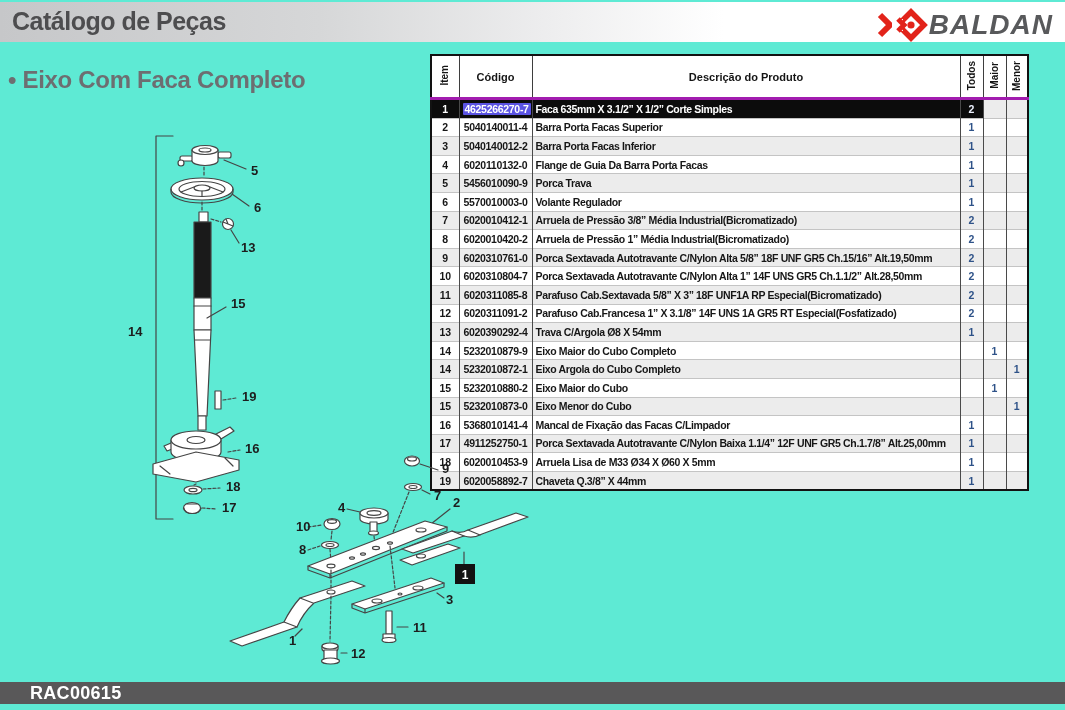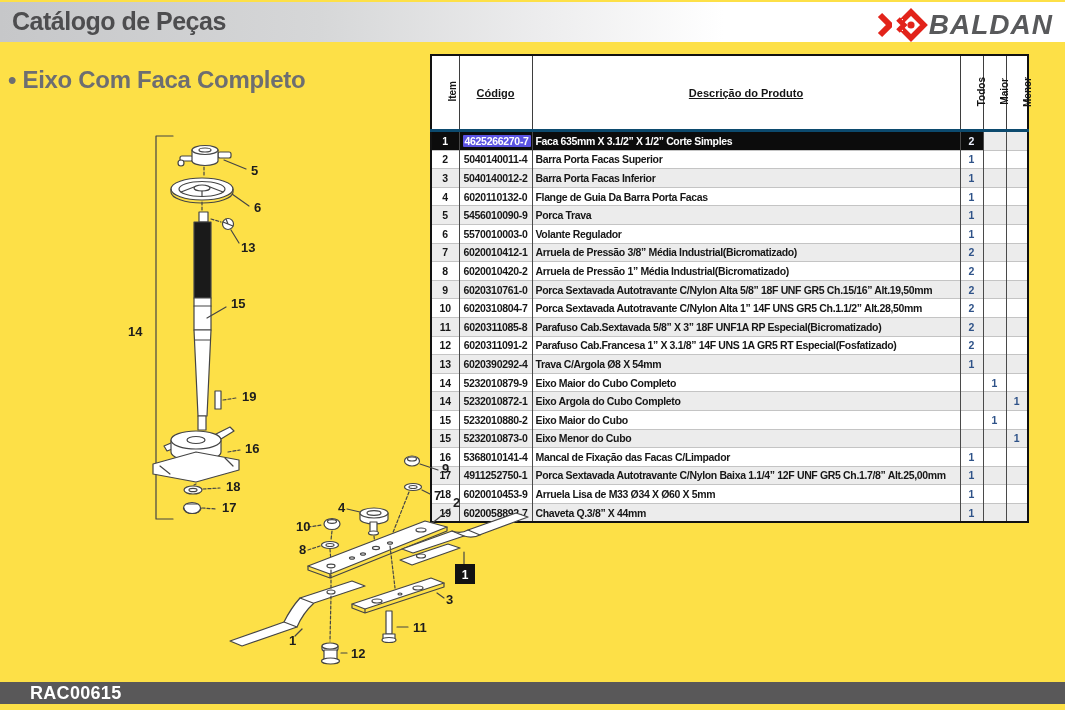--- a/index.html
+++ b/index.html
@@ -1,16 +1,16 @@
 <!DOCTYPE html>
 <html><head>
 <meta charset="utf-8">
 <style>
   html,body{margin:0;padding:0;background:#fff;}
-  #page{position:relative;width:1065px;height:710px;background:#fde047;overflow:hidden;
+  #page{position:relative;width:1065px;height:710px;background:#5eead4;overflow:hidden;
         font-family:"Liberation Sans",sans-serif;}
 
   
   .top-band{position:absolute;left:0;top:2px;width:1065px;height:40px;
     background:linear-gradient(90deg,#c6c7c9 0%,#d6d7d8 30%,#eeeeef 52%,#ffffff 68%);}
   .page-title{position:absolute;left:12px;top:7px;font-size:25px;font-weight:700;
     color:#4d4d4f;letter-spacing:-0.5px;}
   .subtitle{position:absolute;left:8px;top:66px;font-size:24px;font-weight:700;
     color:#6d6e71;letter-spacing:-0.3px;}
 
@@ -22,22 +22,22 @@
   .footer-bar{position:absolute;left:0;top:682px;width:1065px;height:22px;background:#595859;}
   .footer-code{position:absolute;left:30px;top:0;height:22px;line-height:22px;color:#fff;
     font-size:18px;font-weight:700;letter-spacing:0.3px;}
 
   
   .tbl-wrap{position:absolute;left:430px;top:54px;}
   table{border-collapse:collapse;table-layout:fixed;width:597px;background:#fff;
     border:2px solid #121212;}
   col.c-item{width:28px}col.c-codigo{width:73px}col.c-desc{width:428px}
   col.c-todos{width:23px}col.c-maior{width:23px}col.c-menor{width:22px}
-  thead th{border-left:1px solid #3e3e3e;border-bottom:3px solid #0c4a6e;background:#fff;
-    height:41px;padding:16px;font-size:11px;font-weight:700;color:#151515;vertical-align:middle;text-decoration:underline;}
+  thead th{border-left:1px solid #3e3e3e;border-bottom:3px solid #a21caf;background:#fff;
+    height:41px;padding:0;font-size:11px;font-weight:700;color:#151515;vertical-align:middle;}
   thead th:first-child{border-left:none;}
   .vert{writing-mode:vertical-rl;transform:rotate(180deg);display:inline-block;
     font-size:10px;font-weight:700;line-height:1;}
   tbody td{border-left:1px solid #4a4a4a;border-top:1px solid #c4c4c4;height:17.6px;
     padding:0 3px;font-size:10.5px;color:#161616;white-space:nowrap;overflow:hidden;
     vertical-align:middle;}
   tbody td:first-child{border-left:none;}
   tbody tr.alt td{background:#ececec;}
   td.col-item{text-align:center;font-weight:700;padding:0 1px;}
   td.col-codigo{text-align:center;letter-spacing:-0.3px;font-weight:600;}

